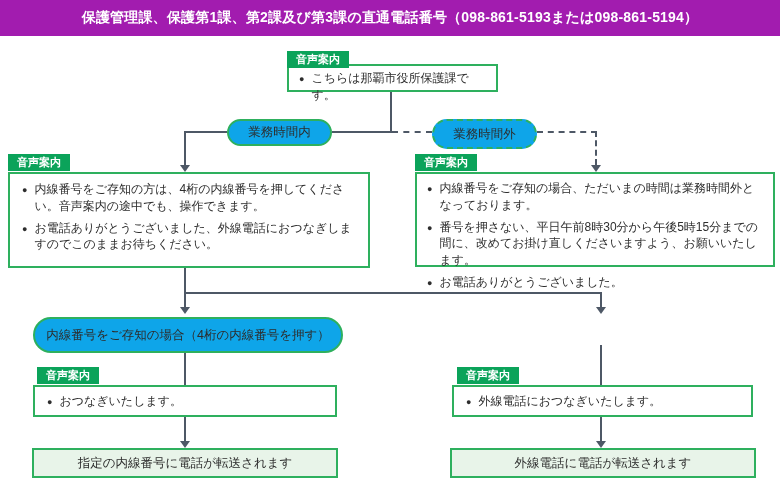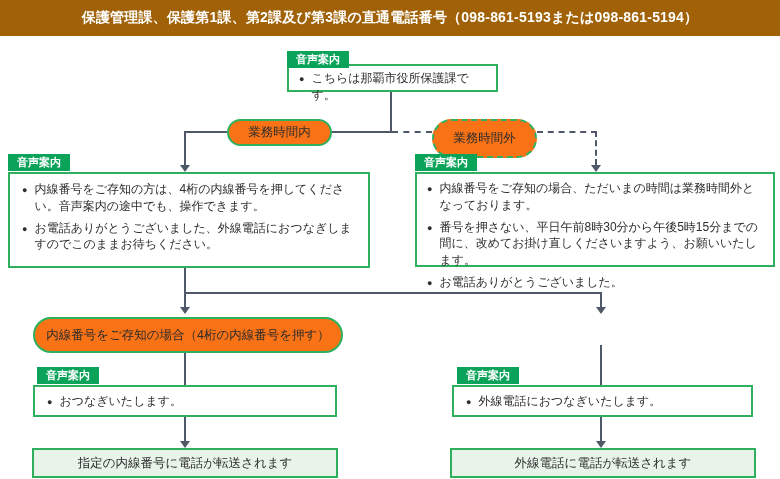--- a/index.html
+++ b/index.html
@@ -1,33 +1,33 @@
 <!DOCTYPE html>
 <html><head>
 <meta charset="utf-8">
 <style>
   html,body{margin:0;padding:0;}
   body{font-family:"Liberation Sans","DejaVu Sans",sans-serif;background:#fff;}
   .canvas{position:relative;width:780px;height:479px;background:#ffffff;overflow:hidden;}
 
-  .topbar{position:absolute;left:0;top:0;width:780px;height:36px;background:#a16207;
+  .topbar{position:absolute;left:0;top:0;width:780px;height:36px;background:#a21caf;
           display:flex;align-items:center;justify-content:center;}
   .topbar span{color:#ffffff;font-size:14px;font-weight:bold;letter-spacing:0.2px;}
 
   .tab{position:absolute;background:#0ba35a;color:#ffffff;font-size:11px;font-weight:bold;
        padding:2px 9px;line-height:1.2;z-index:3;}
 
   .box{position:absolute;background:#ffffff;border:2px solid #2eb05e;box-sizing:border-box;
        color:#2d2d2d;z-index:2;}
   .box ul{list-style:none;margin:0;padding:7px 10px;}
   .box li{display:flex;align-items:flex-start;font-size:12px;line-height:1.4;margin:0 0 5px 0;color:#2d2d2d;}
   .box li:last-child{margin-bottom:0;}
   .blt{font-size:9px;margin:3px 7px 0 2px;flex:0 0 auto;color:#2d2d2d;}
 
-  .pill{position:absolute;background:#f97316;border:2px solid #2eb05e;border-radius:999px;
+  .pill{position:absolute;background:#0ea5e9;border:2px solid #2eb05e;border-radius:999px;
         box-sizing:border-box;display:flex;align-items:center;justify-content:center;
         font-size:12.5px;color:#2d2d2d;z-index:2;}
   .pill.dashed{border-style:dashed;}
 
   .result{position:absolute;background:#e8f4e9;border:2px solid #2eb05e;box-sizing:border-box;
           display:flex;align-items:center;justify-content:center;font-size:12.5px;color:#2d2d2d;z-index:2;}
 
   .lv{position:absolute;width:2px;background:#4e5866;z-index:1;}
   .lh{position:absolute;height:2px;background:#4e5866;z-index:1;}
   .lv-dash{position:absolute;width:0;border-left:2px dashed #4e5866;z-index:1;}
@@ -54,21 +54,21 @@
     </ul>
   </div>
 
   <div class="lv" style="left:390px;top:92px;height:41px;"></div>
 
   <div class="lh" style="left:185px;top:131px;width:42px;"></div>
   <div class="pill" style="left:227px;top:119px;width:105px;height:27px;">業務時間内</div>
   <div class="lh" style="left:332px;top:131px;width:59px;"></div>
 
   <div class="lh-dash" style="left:392px;top:131px;width:40px;"></div>
-  <div class="pill dashed" style="left:432px;top:119px;width:105px;height:39px;">業務時間外</div>
+  <div class="pill dashed" style="left:432px;top:119px;width:105px;height:30px;">業務時間外</div>
   <div class="lh-dash" style="left:537px;top:131px;width:60px;"></div>
 
   <div class="lv" style="left:184px;top:131px;height:35px;"></div>
   <div class="arr" style="left:180px;top:165px;"></div>
 
   <div class="lv-dash" style="left:595px;top:131px;height:34px;"></div>
   <div class="arr" style="left:591px;top:165px;"></div>
 
   <div class="tab" style="left:8px;top:154px;">音声案内</div>
   <div class="box" style="left:8px;top:172px;width:362px;height:96px;">

